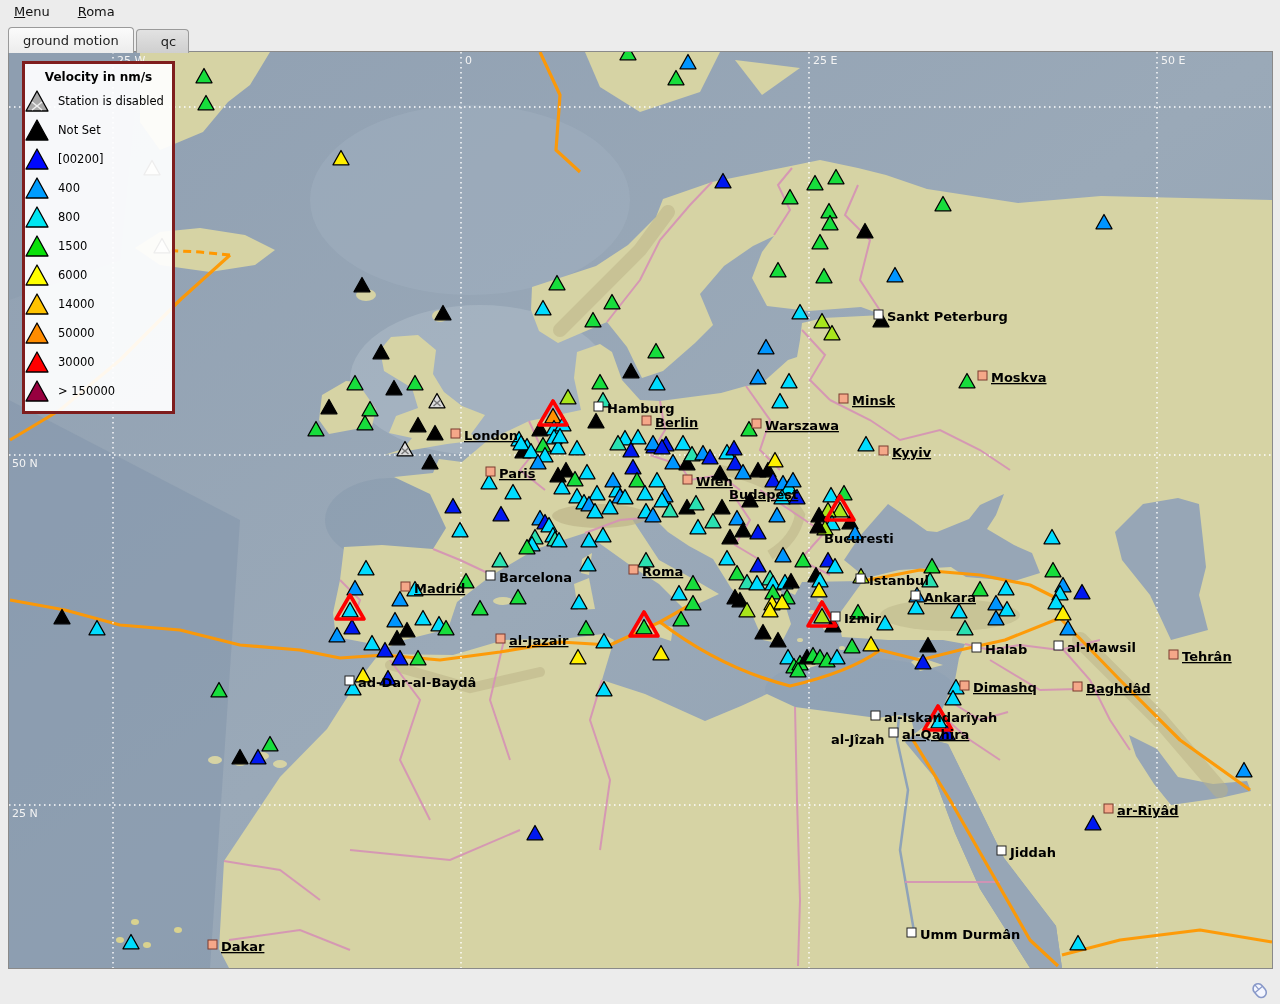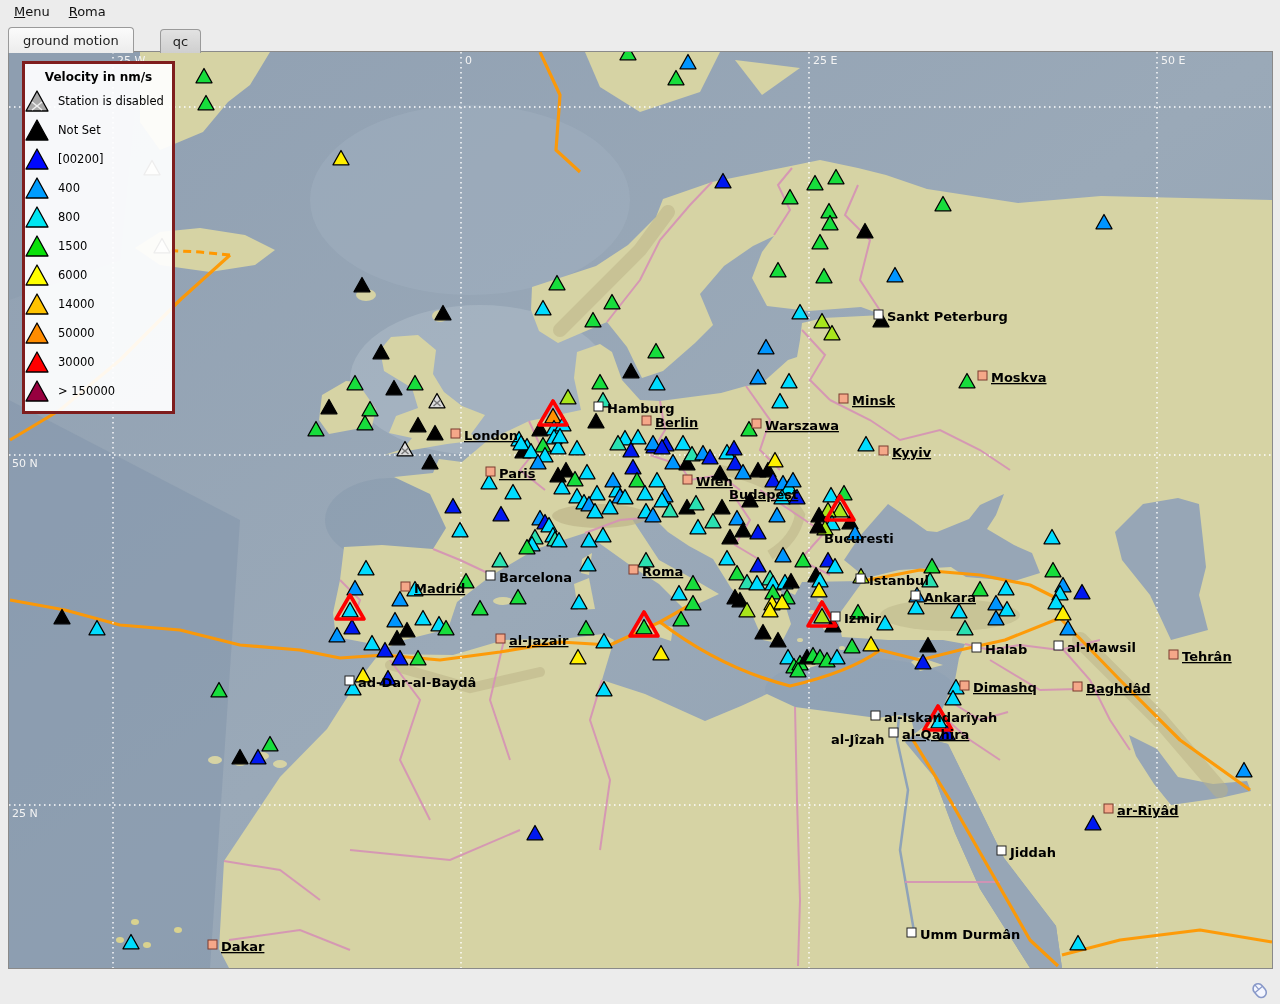--- a/index.html
+++ b/index.html
@@ -1,23 +1,23 @@
 <!DOCTYPE html>
 <html><head>
 <meta charset="utf-8">
 <style>
   html,body{margin:0;padding:0;background:#ececec;font-family:"DejaVu Sans","Liberation Sans",sans-serif;}
   #app{position:relative;width:1280px;height:1004px;background:#ececec;overflow:hidden;}
   
-  #menubar{position:absolute;left:0;top:0;width:1280px;height:22px;background:#ececec;display:flex;align-items:center;gap:3px;padding-left:6px;box-sizing:border-box;}
+  #menubar{position:absolute;left:0;top:0;width:1280px;height:22px;background:#ececec;display:flex;align-items:center;gap:12px;padding-left:6px;box-sizing:border-box;}
   .menu-item{display:inline-block;font-size:13px;color:#111;padding:2px 8px;cursor:default;}
   .menu-item::first-letter{text-decoration:underline;}
   
-  #tabbar{position:absolute;left:8px;top:29px;height:24px;display:flex;align-items:flex-end;z-index:5;gap:24px;}
-  .tab{font-size:13px;color:#222;border:1px solid #9a9a9a;border-bottom:none;border-radius:4px 4px 0 0;padding:4px 12px 4px 12px;margin-right:2px;background:linear-gradient(#e2e2e2,#cfcfcf);}
+  #tabbar{position:absolute;left:8px;top:29px;height:24px;display:flex;align-items:flex-end;z-index:5;}
+  .tab{font-size:13px;color:#222;border:1px solid #9a9a9a;border-bottom:none;border-radius:4px 4px 0 0;padding:4px 12px 4px 24px;margin-right:2px;background:linear-gradient(#e2e2e2,#cfcfcf);}
   .tab.active{background:linear-gradient(#fbfbfb,#ececec);padding:5px 14px;position:relative;z-index:6;}
   
   #map-frame{position:absolute;left:8px;top:51px;width:1265px;height:918px;border:1px solid #8a8a8a;background:#97a6b6;box-sizing:border-box;}
   #map-svg{position:absolute;left:9px;top:52px;}
   svg text{font-family:"DejaVu Sans","Liberation Sans",sans-serif;}
   .city-label{font-size:13px;font-weight:bold;fill:#000;}
   .city-label.u{text-decoration:underline;}
   .grid-label{font-size:11px;fill:#f4f4f4;}
   
   #legend{position:absolute;left:22px;top:61px;width:147px;background:rgba(255,255,255,0.93);border:3px solid #7f1d1d;z-index:4;padding-bottom:6px;}

